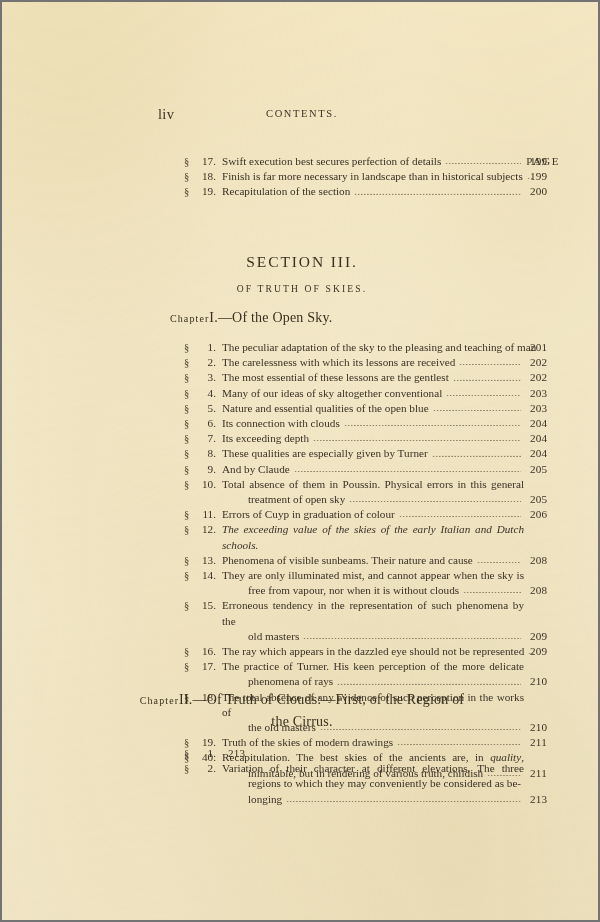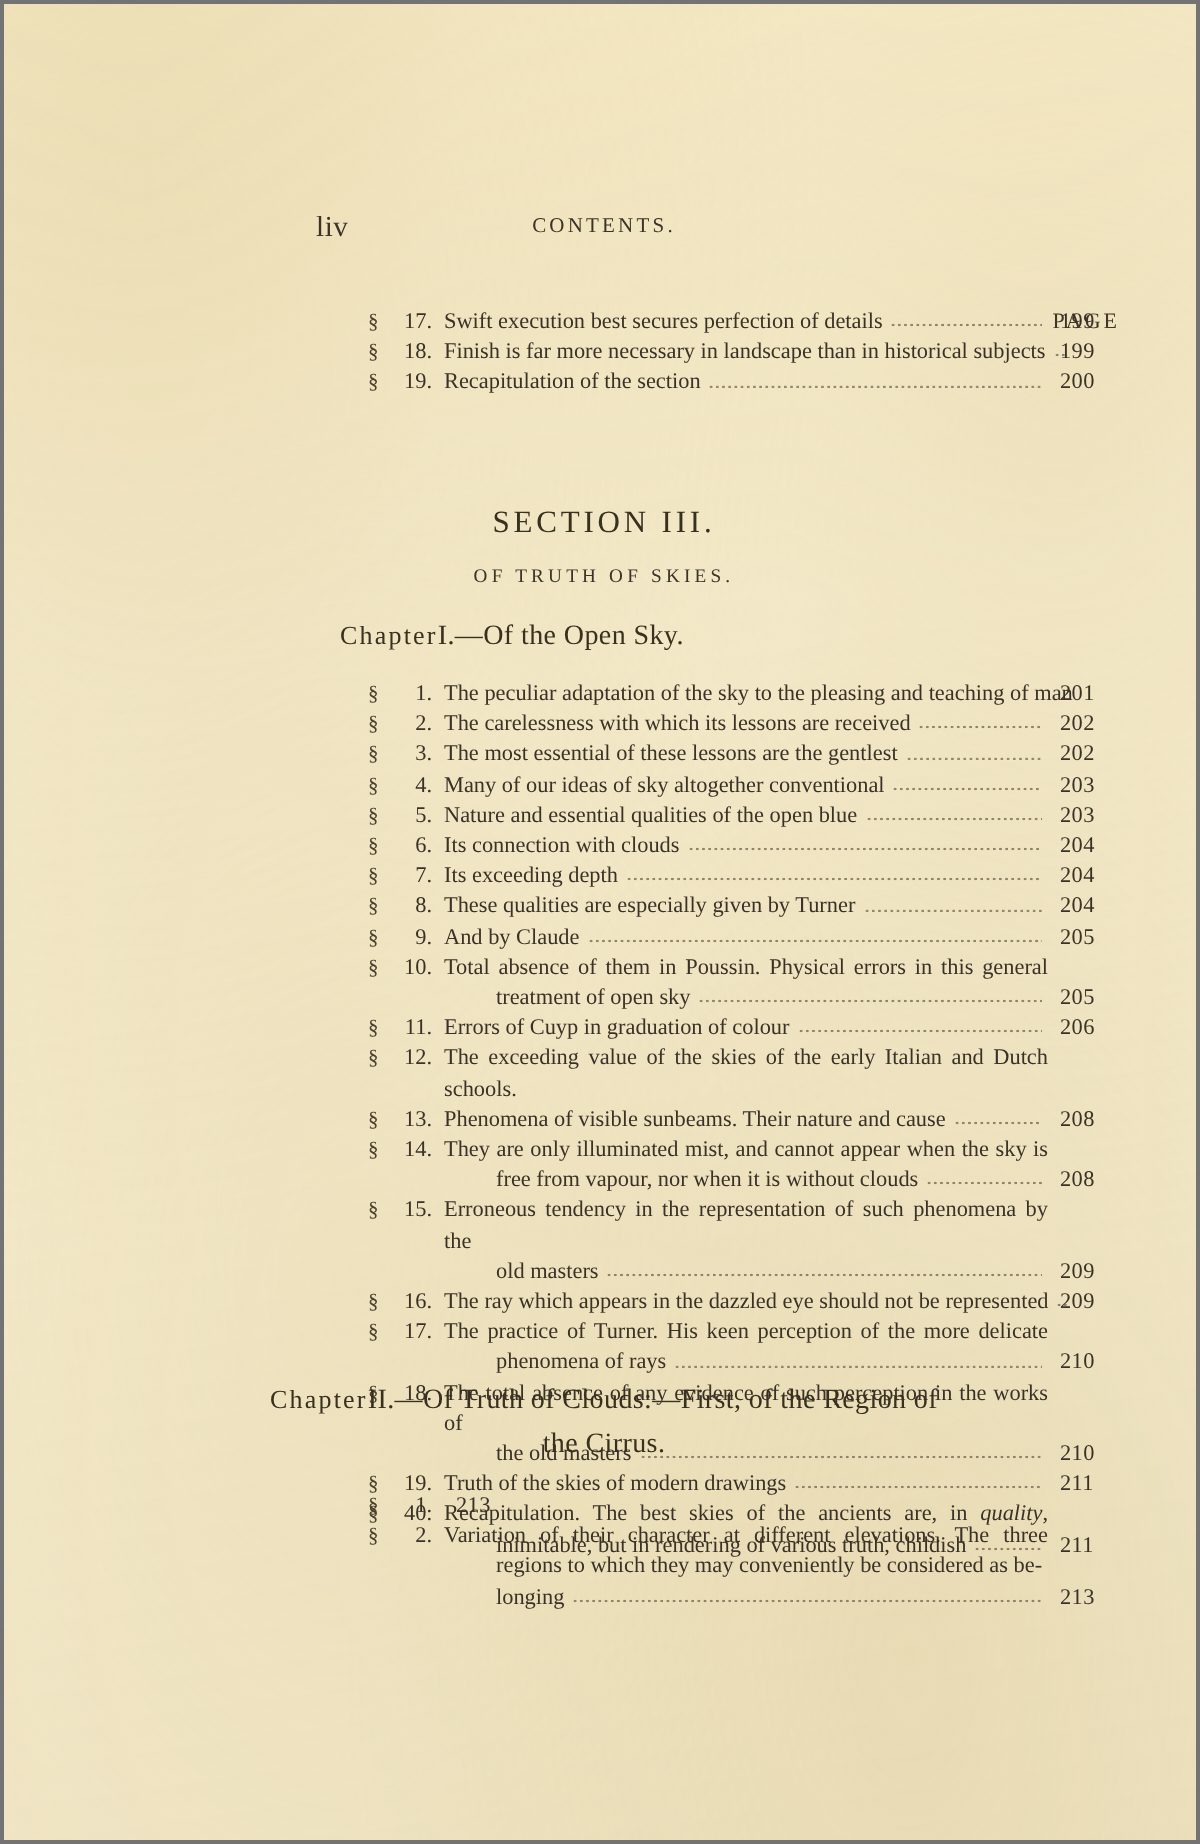--- a/index.html
+++ b/index.html
@@ -152,21 +152,21 @@
     letter-spacing: 2.1px;
     color: #3c3426;
   }
   .chapter-head {
     position: absolute;
     font-size: 14px;
     color: #39311f;
     letter-spacing: .2px;
   }
   .chapter-head .cw {
-    font-size: 13px;
+    font-size: 10px;
     letter-spacing: 1.1px;
   }
   .chapter-head.centered {
     left: 0; right: 0;
     text-align: center;
   }
   .chapter-head .l2 {
     display: block;
     text-align: center;
     margin-top: 6px;
@@ -356,21 +356,21 @@
               <span class="leader"></span>
             </span>
             <span class="pg">206</span>
           </div>
         </div>
         <div class="entry">
           <div class="erow">
             <span class="sect">§</span>
             <span class="num">12.</span>
             <span class="txtwrap">
-              <span class="txt" style="display: block; width: 100%; white-space: normal; text-align: justify; text-align-last: justify;">The exceeding value of the skies of the early Italian and Dutch schools.</span>
+              <span class="txt" style="display: block; width: 100%; white-space: normal; text-align: justify; text-align-last: justify; font-style: italic;">The exceeding value of the skies of the early Italian and Dutch schools.</span>
             </span>
             <span class="pg"></span>
           </div>
         </div>
         <div class="entry">
           <div class="erow">
             <span class="sect">§</span>
             <span class="num">13.</span>
             <span class="txtwrap">
               <span class="txt">Phenomena of visible sunbeams.  Their nature and cause</span>

